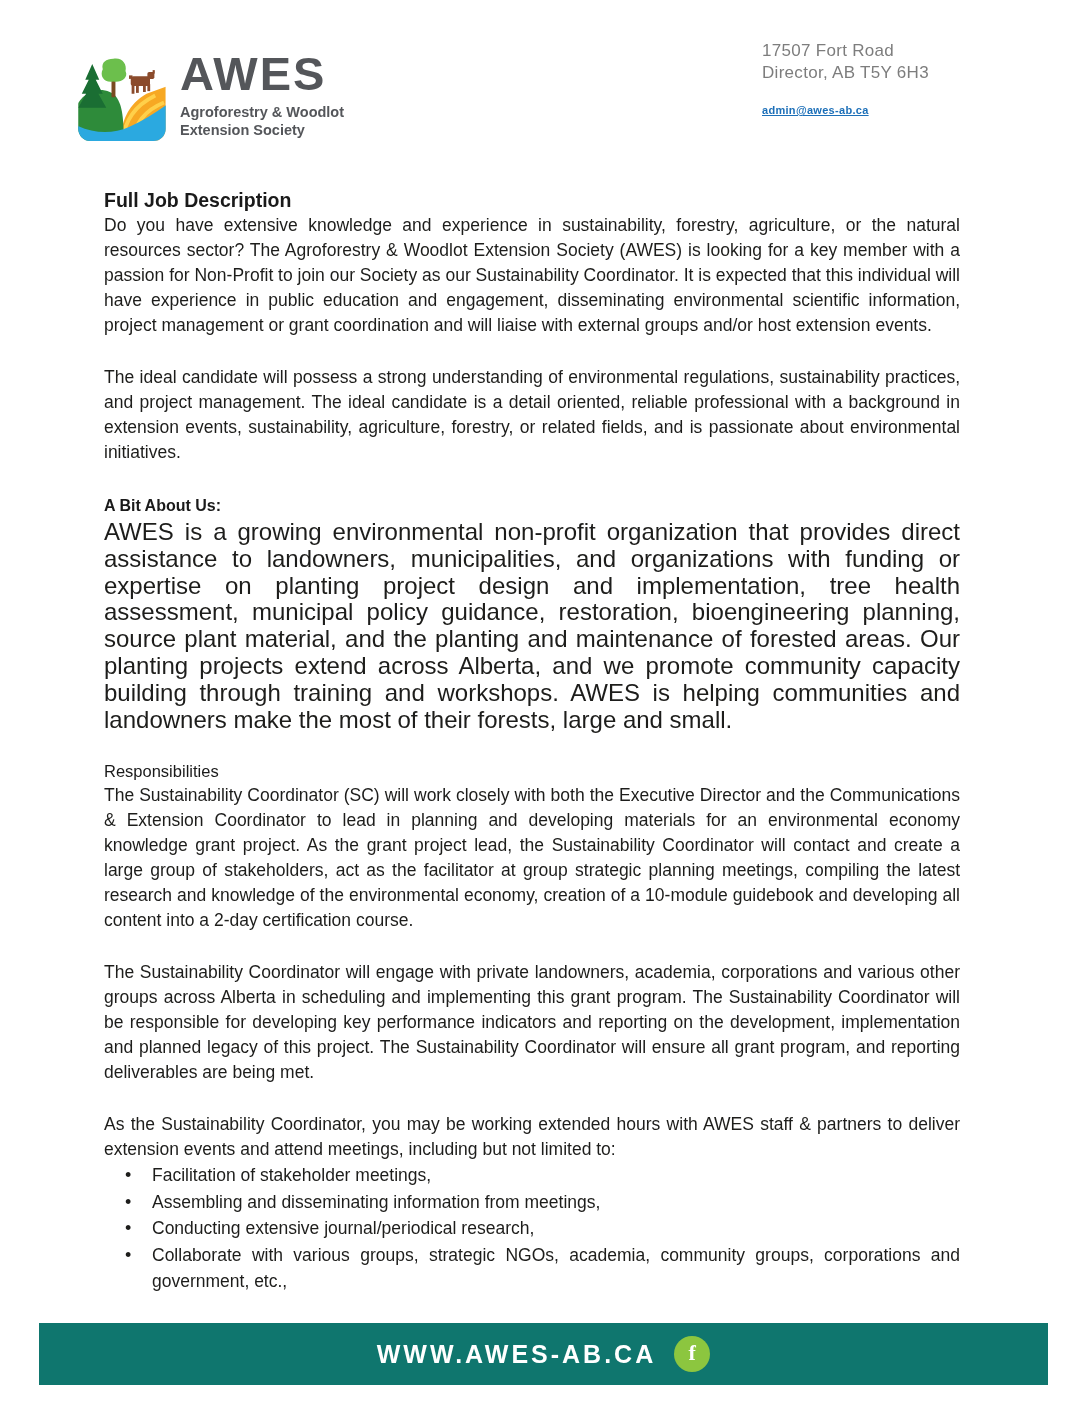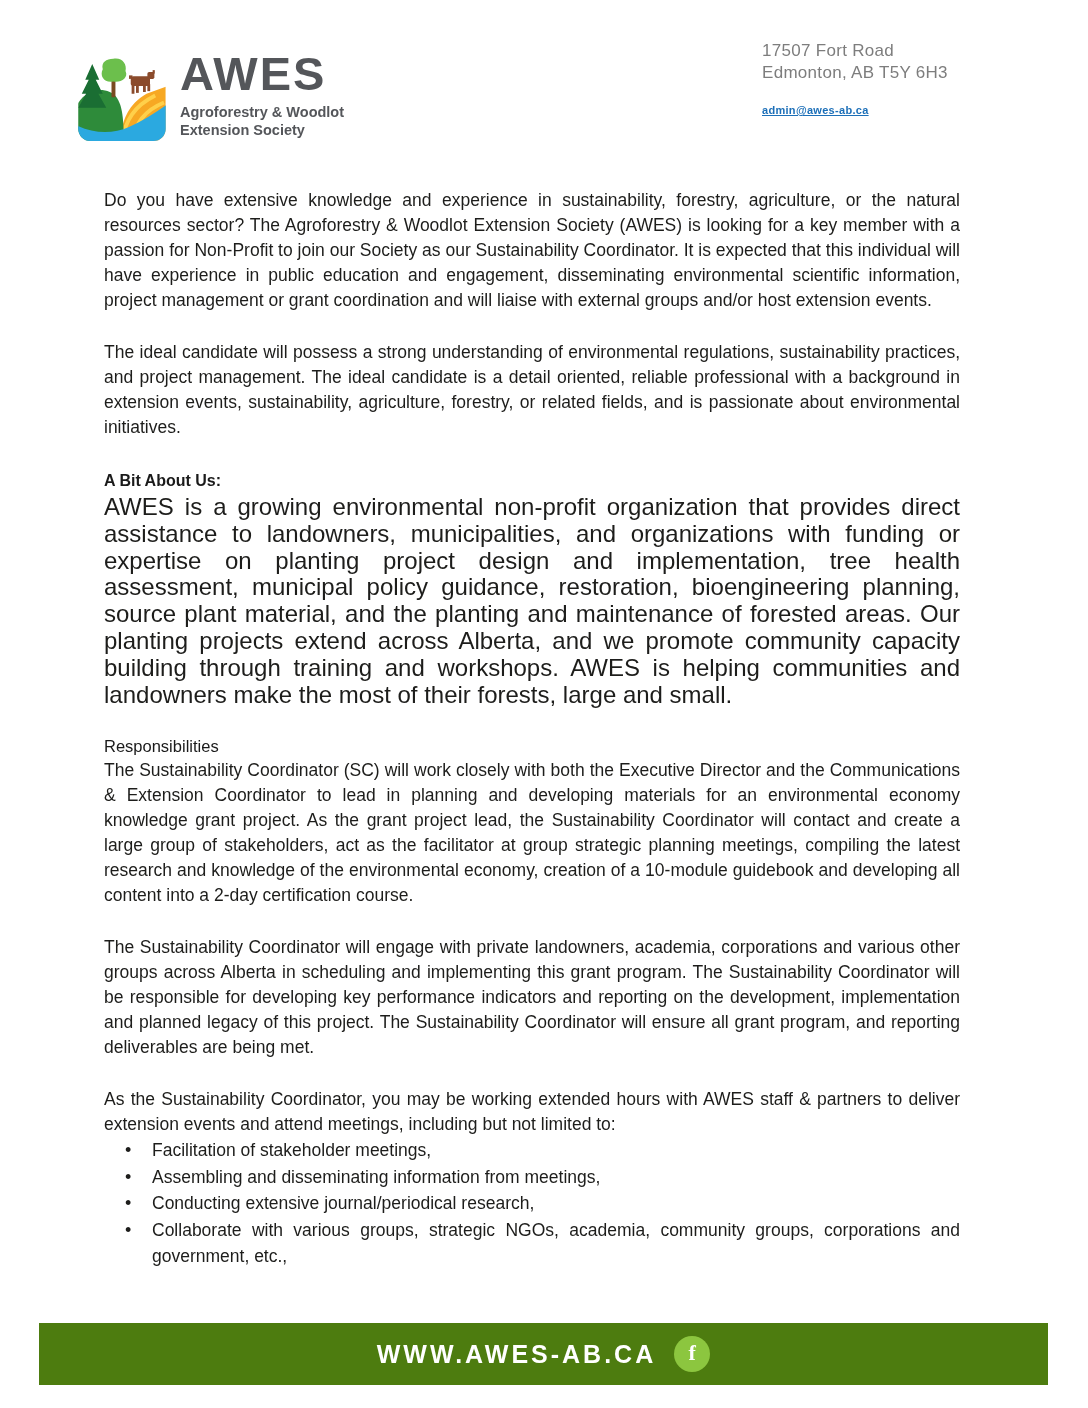--- a/index.html
+++ b/index.html
@@ -61,21 +61,21 @@
   }
   ul.bullets li::before {
     content: "•";
     position: absolute; left: -27px; top: 0;
     font-size: 18px; color: #1d1d1b;
   }
 
   
   .footer-bar {
     position: absolute; left: 39px; right: 40px; bottom: 23px; height: 62px;
-    background: #4d7c0f;
+    background: #0f766e;
     display: flex; align-items: center; justify-content: center; gap: 18px;
   }
   .footer-site {
     color: #ffffff; font-size: 25px; font-weight: bold; letter-spacing: 3px;
   }
   .fb-circle {
     width: 36px; height: 36px; border-radius: 50%;
     background: #8cc63f; color: #ffffff;
     display: flex; align-items: center; justify-content: center;
     font-size: 22px; font-weight: bold; font-family: "Liberation Serif", serif;
@@ -134,27 +134,28 @@
         <div class="logo-acronym">AWES</div>
         <div class="logo-tagline">
           <div>Agroforestry &amp; Woodlot</div>
           <div>Extension Society</div>
         </div>
       </div>
     </div>
 
     <div class="contact">
       <div class="addr">17507 Fort Road</div>
-      <div class="addr">Edmonton, AB T5Y 6H3</div>
+      <div class="addr">Director, AB T5Y 6H3</div>
       <a class="email" href="#">admin@awes-ab.ca</a>
     </div>
   </div>
 
   <div class="content">
 
+    <h2 class="h-main">Full Job Description</h2>
     <p class="body">Do you have extensive knowledge and experience in sustainability, forestry, agriculture, or the natural resources sector? The Agroforestry &amp; Woodlot Extension Society (AWES) is looking for a key member with a passion for Non-Profit to join our Society as our Sustainability Coordinator. It is expected that this individual will have experience in public education and engagement, disseminating environmental scientific information, project management or grant coordination and will liaise with external groups and/or host extension events.</p>
     <p class="body">The ideal candidate will possess a strong understanding of environmental regulations, sustainability practices, and project management. The ideal candidate is a detail oriented, reliable professional with a background in extension events, sustainability, agriculture, forestry, or related fields, and is passionate about environmental initiatives.</p>
 
     <h2 class="h-about">A Bit About Us:</h2>
     <p class="body about">AWES is a growing environmental non-profit organization that provides direct assistance to landowners, municipalities, and organizations with funding or expertise on planting project design and implementation, tree health assessment, municipal policy guidance, restoration, bioengineering planning, source plant material, and the planting and maintenance of forested areas. Our planting projects extend across Alberta, and we promote community capacity building through training and workshops. AWES is helping communities and landowners make the most of their forests, large and small.</p>
 
     <h3 class="h-sub">Responsibilities</h3>
     <p class="body">The Sustainability Coordinator (SC) will work closely with both the Executive Director and the Communications &amp; Extension Coordinator to lead in planning and developing materials for an environmental economy knowledge grant project. As the grant project lead, the Sustainability Coordinator will contact and create a large group of stakeholders, act as the facilitator at group strategic planning meetings, compiling the latest research and knowledge of the environmental economy, creation of a 10-module guidebook and developing all content into a 2-day certification course.</p>
     <p class="body">The Sustainability Coordinator will engage with private landowners, academia, corporations and various other groups across Alberta in scheduling and implementing this grant program. The Sustainability Coordinator will be responsible for developing key performance indicators and reporting on the development, implementation and planned legacy of this project. The Sustainability Coordinator will ensure all grant program, and reporting deliverables are being met.</p>
     <p class="body intro">As the Sustainability Coordinator, you may be working extended hours with AWES staff &amp; partners to deliver extension events and attend meetings, including but not limited to:</p>

